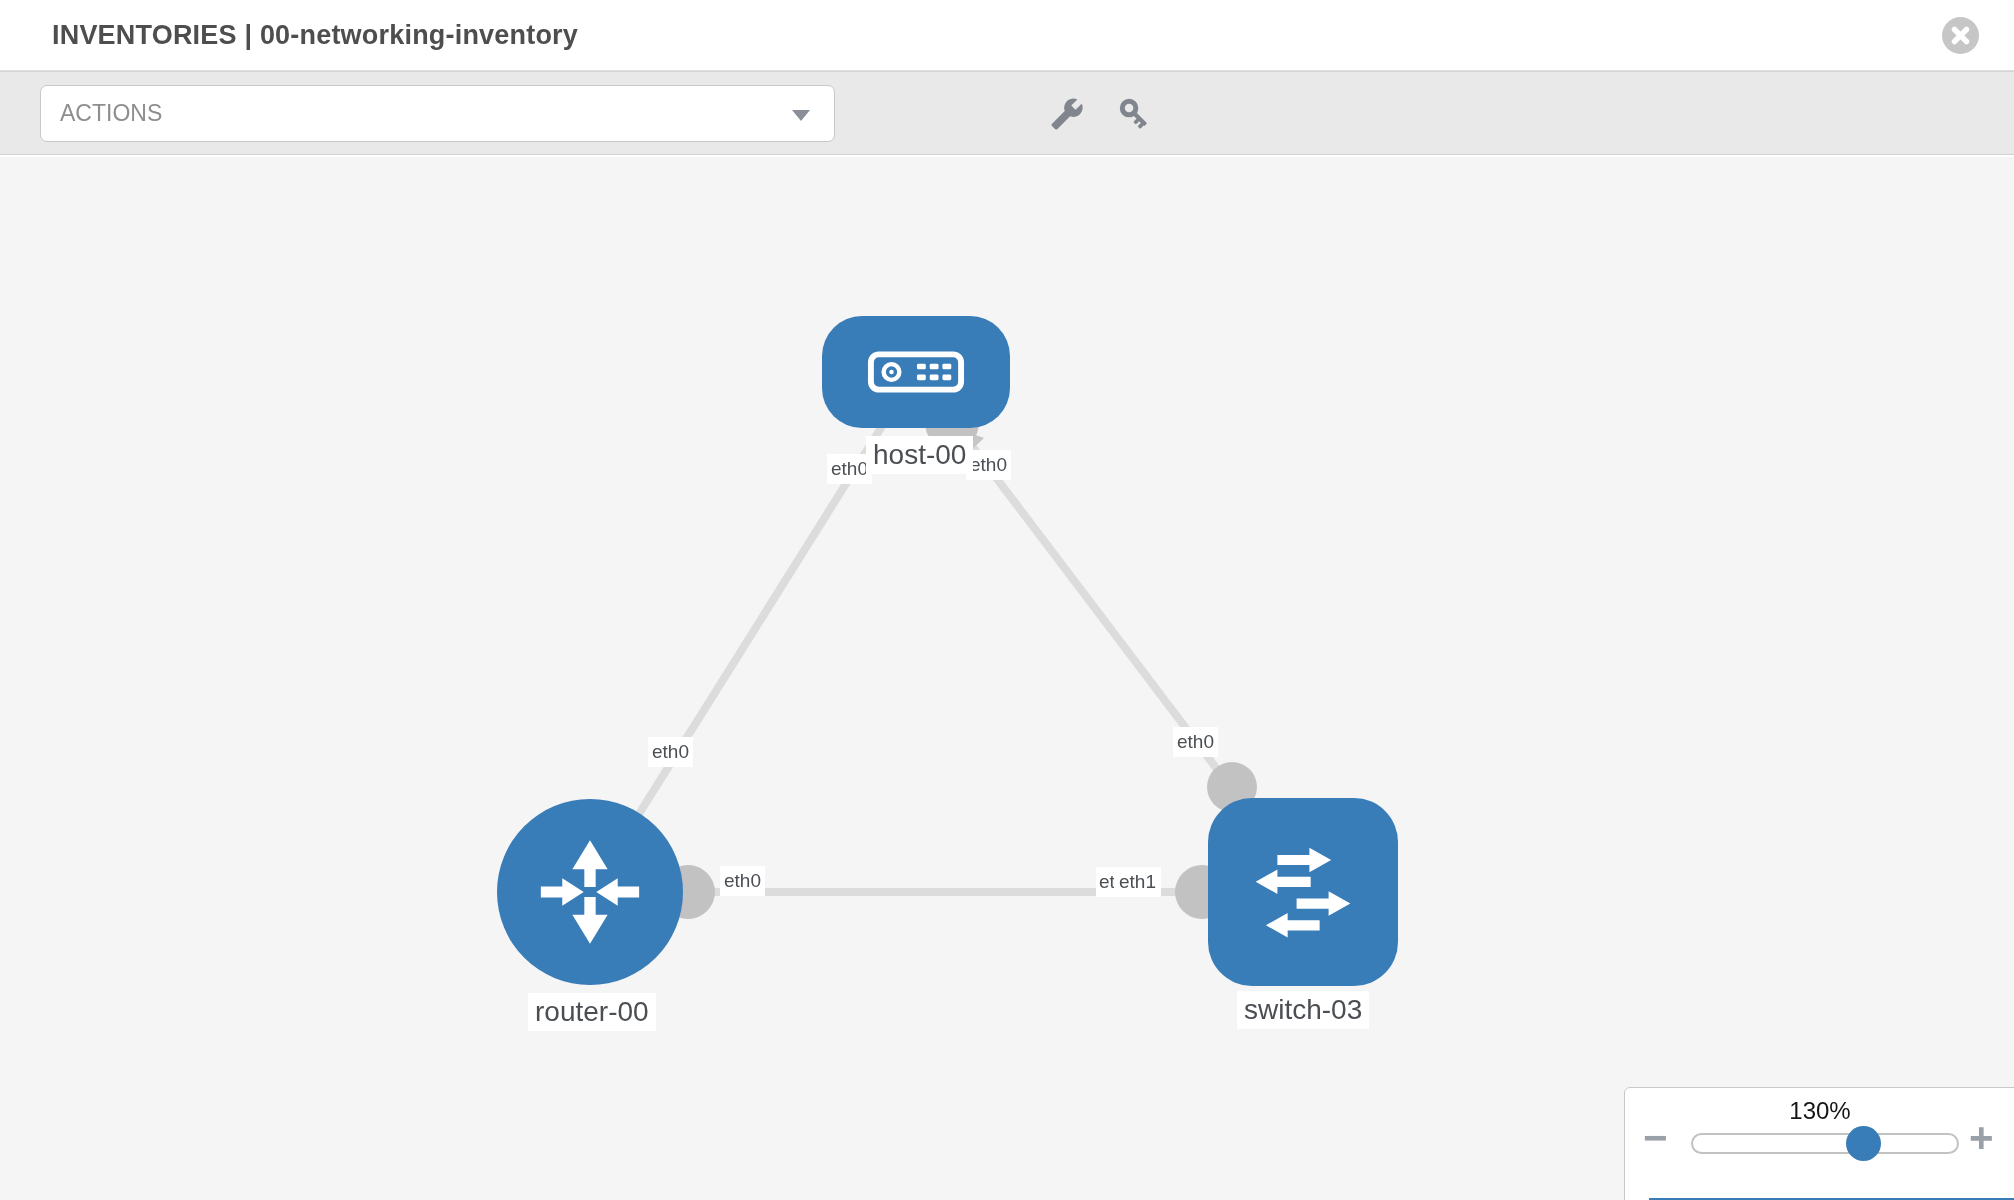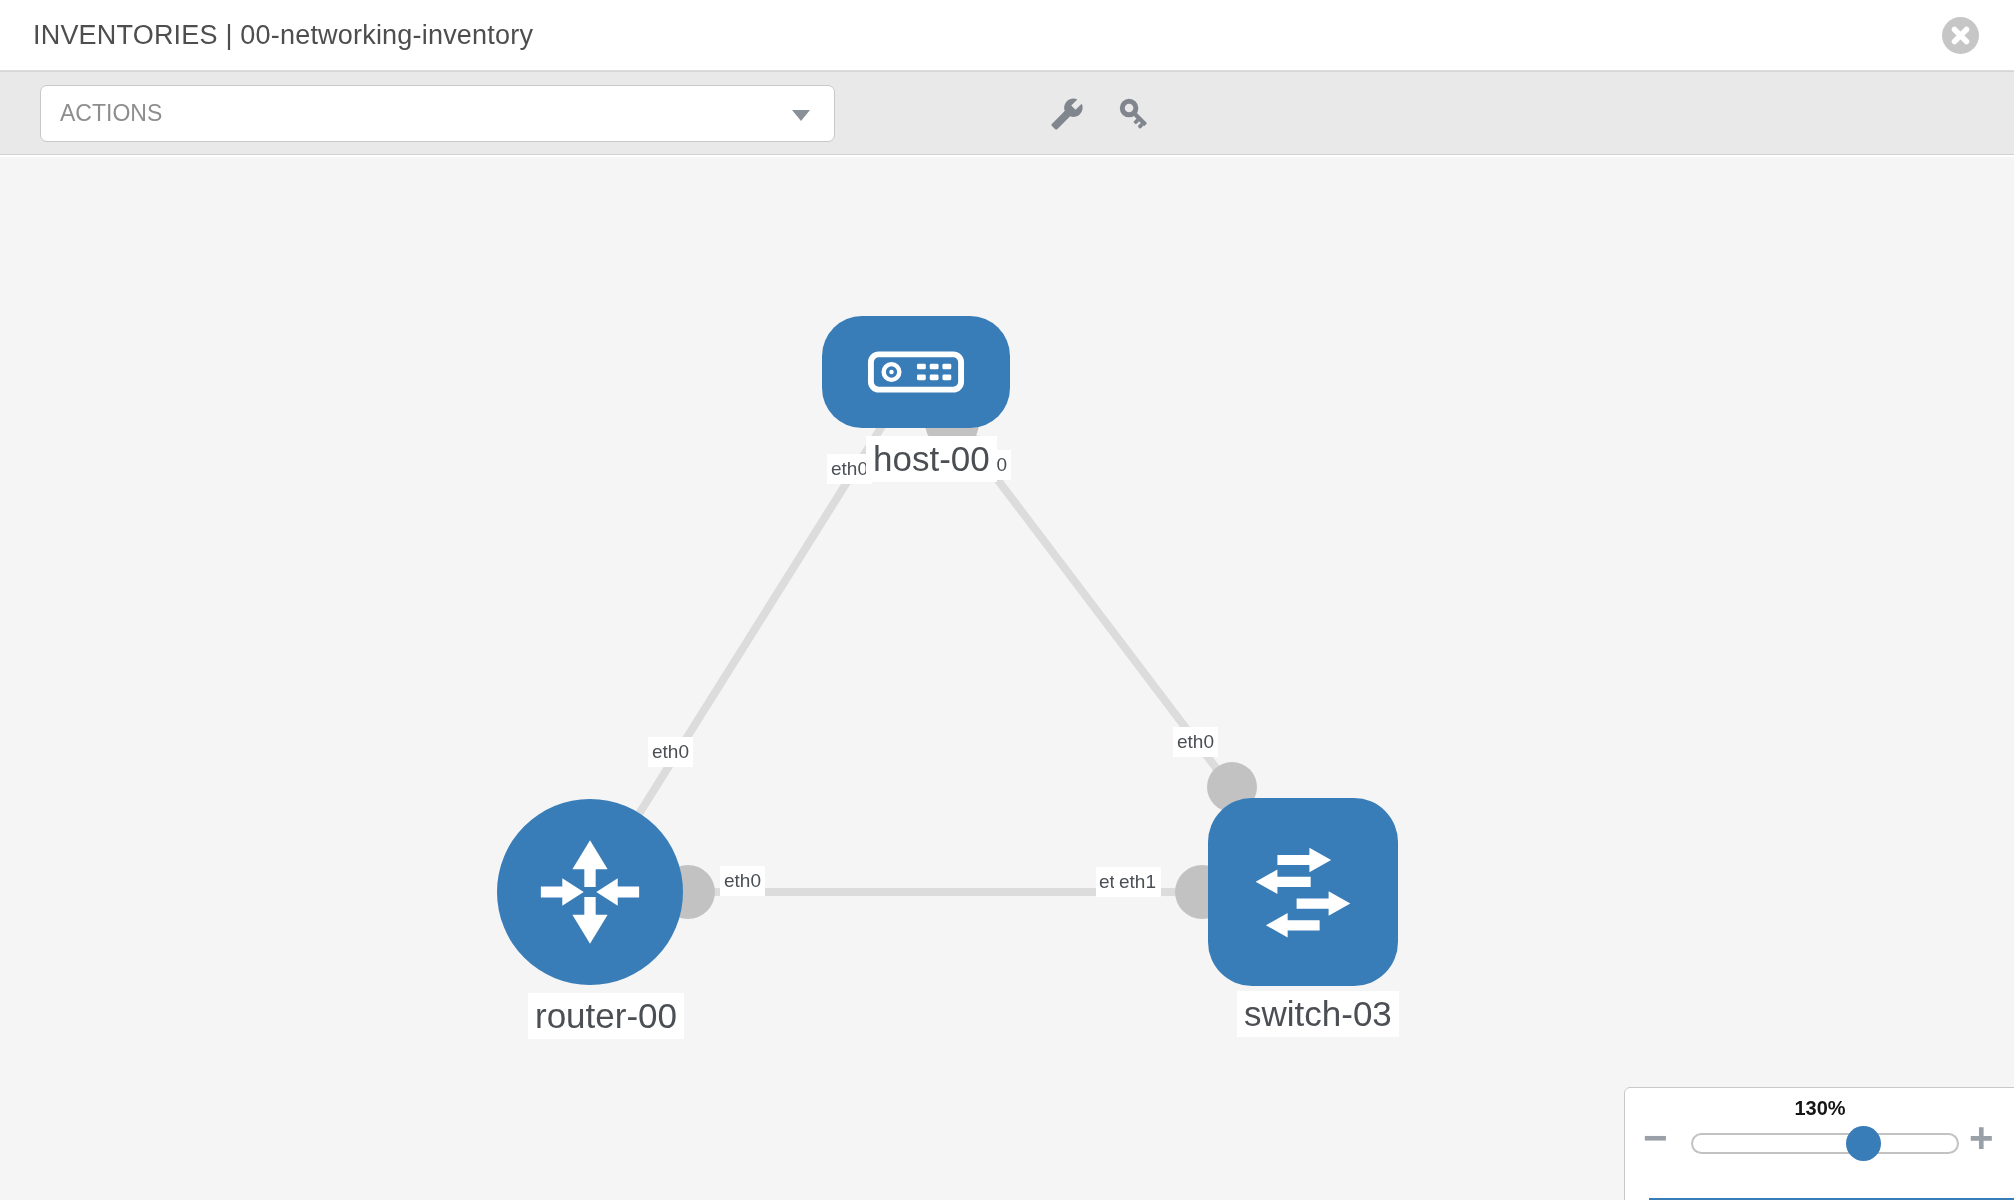--- a/index.html
+++ b/index.html
@@ -7,22 +7,22 @@
   .app {
     position:relative; width:2014px; height:1200px; overflow:hidden;
     background:#ffffff;
     font-family:"Liberation Sans","DejaVu Sans",sans-serif;
     -webkit-font-smoothing:antialiased;
   }
 
   
   .app-header { position:relative; height:71px; background:#fff; border-bottom:1px solid #dddddd; }
   .page-title {
-    position:absolute; left:33px; top:0; line-height:71px;
-    font-size:27px; font-weight:400; color:#4e4e4e; letter-spacing:0.2px;
+    position:absolute; left:52px; top:0; line-height:71px;
+    font-size:27px; font-weight:700; color:#4e4e4e; letter-spacing:0.2px;
   }
   .close-btn {
     position:absolute; left:1942px; top:17px; width:37px; height:37px;
     border-radius:50%; background:#c6c6c6; cursor:pointer;
   }
   .close-btn svg { position:absolute; left:0; top:0; }
 
   
   .toolbar {
     position:relative; height:84px; background:#e9e9e9;
@@ -55,21 +55,21 @@
   .node { position:absolute; z-index:2; background:#387cb8; display:flex; align-items:center; justify-content:center; cursor:pointer; }
   .node-host   { left:822px;  top:159px; width:188px; height:112px; border-radius:40px; }
   .node-router { left:497px;  top:642px; width:186px; height:186px; border-radius:50%; }
   .node-switch { left:1208px; top:641px; width:190px; height:188px; border-radius:44px; }
 
   .chip {
     position:absolute; background:#ffffff; color:#4b4f54; white-space:nowrap;
     z-index:3; line-height:1.15;
   }
   .chip-if   { font-size:19px; padding:4px 4px; }
-  .chip-name { font-size:35px; padding:3px 7px; z-index:4; }
+  .chip-name { font-size:28px; padding:3px 7px; z-index:4; }
 
   .if-host-left   { left:827px;  top:297px; }
   .if-host-right  { left:966px;  top:293px; }
   .if-router-top  { left:648px;  top:580px; }
   .if-router-port { left:720px;  top:709px; }
   .if-switch-top  { left:1173px; top:570px; }
   .name-host   { left:866px;  top:279px; }
   .name-router { left:528px;  top:836px; }
   .name-switch { left:1237px; top:834px; }
 
@@ -81,21 +81,21 @@
   .overlap-over {
     position:absolute; left:18px; top:0;
     background:#fff; color:#4b4f54; font-size:19px; padding:4px 5px;
   }
 
   
   .zoom-panel {
     position:absolute; left:1624px; top:930px; width:392px; height:118px;
     background:#fff; border:1px solid #c9c9c9; border-radius:6px 0 0 0; z-index:5;
   }
-  .zoom-level { display:block; text-align:center; margin-top:9px; font-size:20px; color:#151515;font-weight:bold; }
+  .zoom-level { display:block; text-align:center; margin-top:9px; font-size:24px; color:#151515; }
   .zoom-minus, .zoom-plus {
     position:absolute; top:29px; font-size:42px; font-weight:700; color:#9aa0a8;
     line-height:42px; cursor:pointer; user-select:none;
   }
   .zoom-minus { left:18px; }
   .zoom-plus  { left:344px; }
   .zoom-track {
     position:absolute; left:66px; top:45px; width:268px; height:21px;
     background:#fff; border:2px solid #c2c2c2; border-radius:11px; cursor:pointer;
   }

